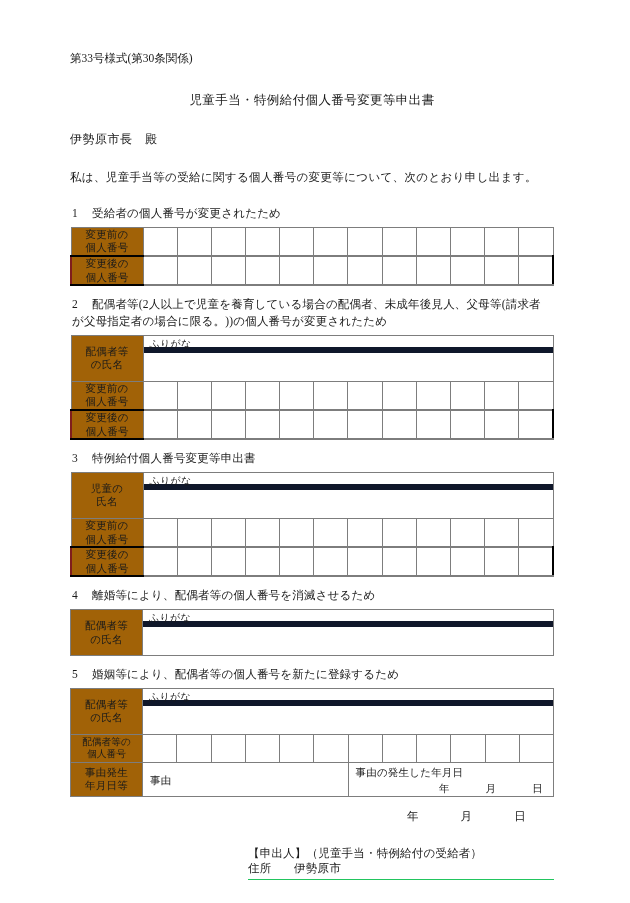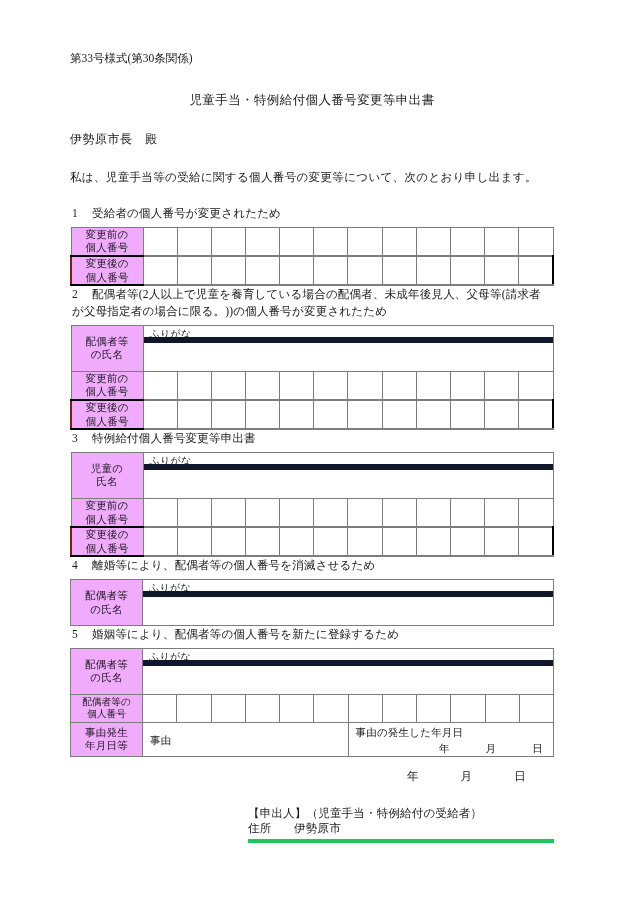--- a/index.html
+++ b/index.html
@@ -37,21 +37,21 @@
     letter-spacing: 0.5px;
     margin-bottom: 22px;
   }
   .intro {
     font-size: 11.5px;
     letter-spacing: 0.35px;
     margin-bottom: 20px;
   }
 
   
-  .section { }
+  .section { margin-bottom: 10px; }
   .sec-head {
     font-size: 11.5px;
     letter-spacing: 0.2px;
     line-height: 1.45;
     margin-bottom: 5px;
     padding-left: 2px;
   }
   .sec-head .num { display: inline-block; width: 20px; }
   .sec-head .body-2line { display: block; padding-left: 0; text-indent: 0; }
   .sec-head.two-line { padding-left: 2px; }
@@ -62,21 +62,21 @@
     width: 484px;
     table-layout: fixed;
   }
   table.form-tbl td {
     border: 1px solid #7d7d7d;
     padding: 0;
     font-size: 10.5px;
     vertical-align: middle;
   }
   td.lbl {
-    background: #f0abfc;
+    background: #a16207;
     width: 72px;
     text-align: center;
     line-height: 1.3;
     font-size: 10.5px;
     padding: 2px 0;
     letter-spacing: 0.2px;
   }
   td.lbl .l { display: block; white-space: nowrap; }
   td.lbl.tight .l { font-size: 9.7px; letter-spacing: 0; }
 
@@ -131,21 +131,21 @@
   .date-line .m { display: inline-block; margin-right: 42px; }
   .applicant-head {
     font-size: 11.5px;
     padding-left: 178px;
     letter-spacing: 0.2px;
     margin-bottom: 0;
   }
   .field-row {
     margin-left: 178px;
     width: 306px;
-    border-bottom: 4px solid #22c55e;
+    border-bottom: 1px solid #22c55e;
     font-size: 11.5px;
     padding-bottom: 3px;
     margin-bottom: 20px;
     letter-spacing: 0.3px;
     min-height: 17px;
   }
   .field-row .flabel { display: inline-block; min-width: 46px; }
 </style>
 </head>
 <body>

